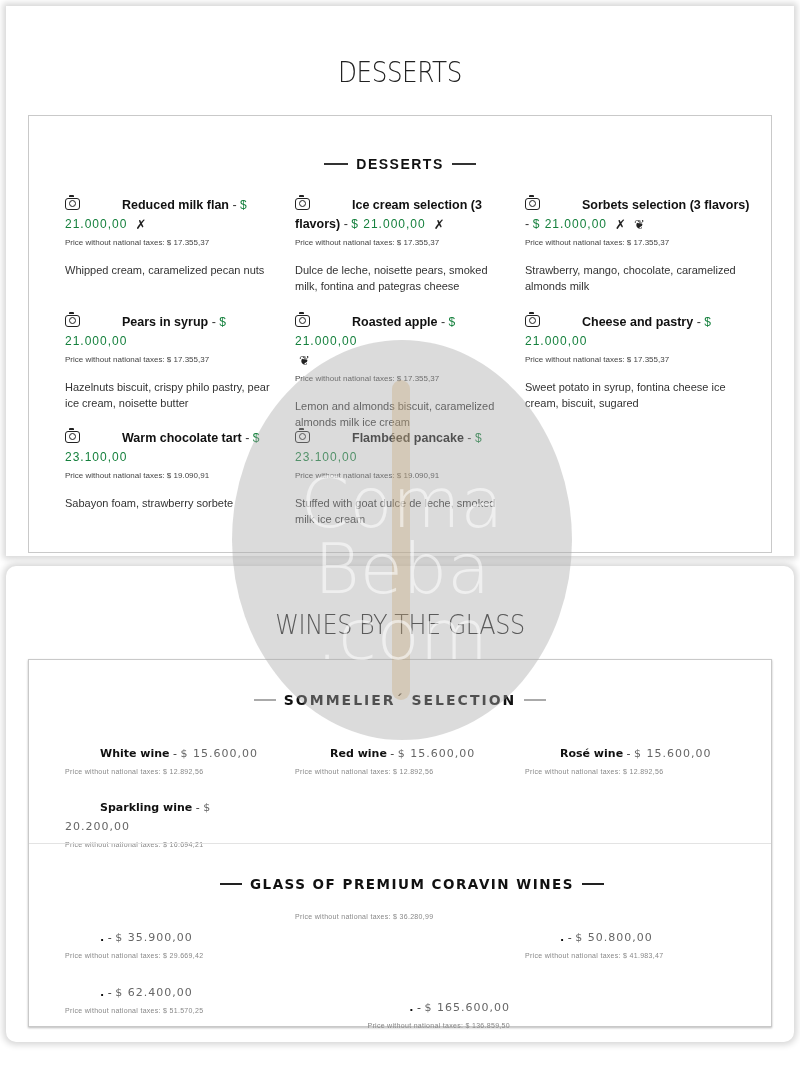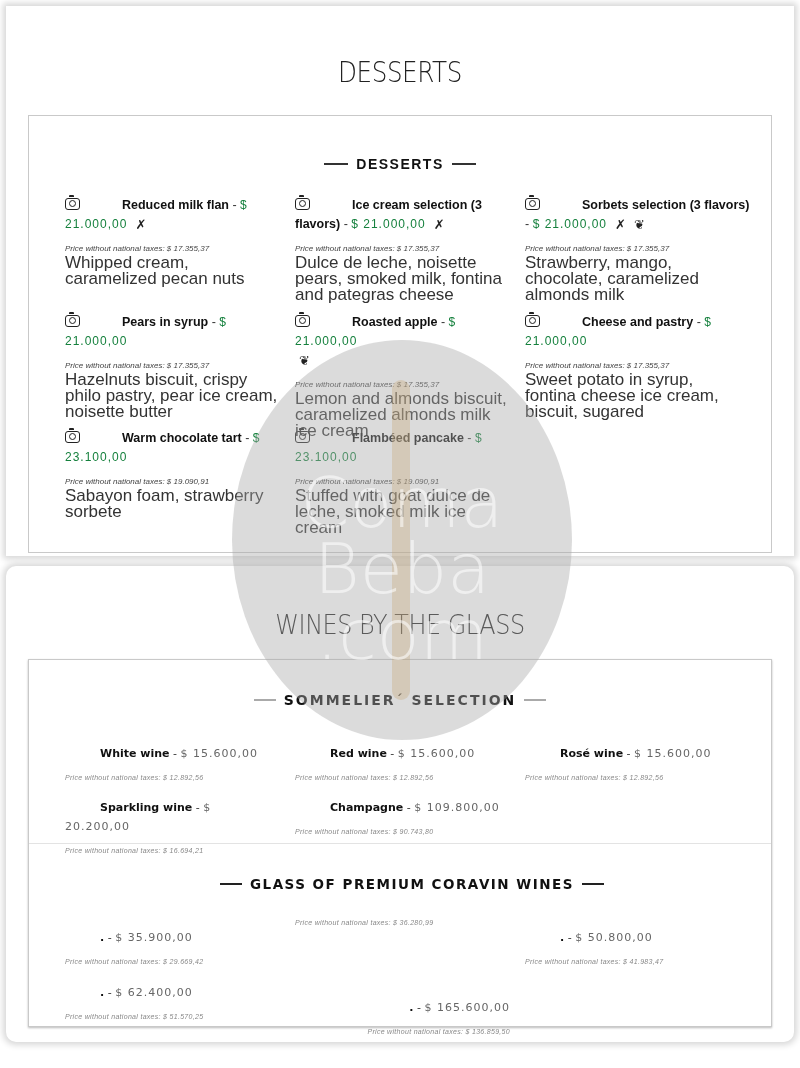--- a/index.html
+++ b/index.html
@@ -50,22 +50,22 @@
     display: inline-block; width: 15px; height: 12px; border: 1.6px solid #222; border-radius: 3px;
     position: relative; vertical-align: -1px; margin-right: 7px;
   }
   .item .cam::before {
     content: ""; position: absolute; left: 3px; top: 1px; width: 5px; height: 5px; border: 1.5px solid #222; border-radius: 50%;
   }
   .item .cam::after {
     content: ""; position: absolute; left: 3px; top: -4px; width: 5px; height: 2px; background: #222; border-radius: 1px 1px 0 0;
   }
   .item .diet { display: inline-block; font-size: 13px; margin-left: 8px; color: #222; vertical-align: middle; }
-  .item .notax { font-size: 8px; color: #444; margin-top: 9px; line-height: 11px; font-style: italic; }
-  .item .desc { font-size: 17px; color: #333; line-height: 16px; margin-top: 1px; }
+  .item .notax { font-size: 8px; color: #444; margin-top: 3px; line-height: 11px; }
+  .item .desc { font-size: 11px; color: #333; line-height: 16px; margin-top: 14px; }
 
   .wine .title-row { font-size: 11px; font-family: "DejaVu Sans", sans-serif; margin-top: 20px; }
   .wine .price { font-size: 11px; color: #666; letter-spacing: 1px; }
   .wine .notax { font-size: 7px; color: #888; letter-spacing: 0.3px; }
 
   .watermark {
     position: absolute; left: 232px; top: 340px; width: 340px; height: 400px; border-radius: 50%;
     background: rgba(170,170,170,0.42); pointer-events: none; overflow: hidden; text-decoration: underline;
   }
   .watermark .wm-text {
@@ -151,24 +151,20 @@
       <div class="notax">Price without national taxes: $ 12.892,56</div>
     </div>
     <div class="item wine" style="left:496px; top:64px;">
       <div class="title-row"><span class="name">Rosé wine</span><span class="sep"> - </span><span class="price">$ 15.600,00</span></div>
       <div class="notax">Price without national taxes: $ 12.892,56</div>
     </div>
     <div class="item wine" style="left:36px; top:118px;">
       <div class="title-row"><span class="name">Sparkling wine</span><span class="sep"> - </span><span class="price">$ 20.200,00</span></div>
       <div class="notax">Price without national taxes: $ 16.694,21</div>
     </div>
-    <div class="item wine" style="left:266px; top:118px;">
-      <div class="title-row"><span class="name">Champagne</span><span class="sep"> - </span><span class="price">$ 109.800,00</span></div>
-      <div class="notax">Price without national taxes: $ 90.743,80</div>
-    </div>
 
     <div class="divider"></div>
 
     <div class="sec-head cor-head">
       <span class="line"></span>
       <span>GLASS OF PREMIUM CORAVIN WINES</span>
       <span class="line"></span>
     </div>
 
     <div class="item wine" style="left:36px; top:248px;">

